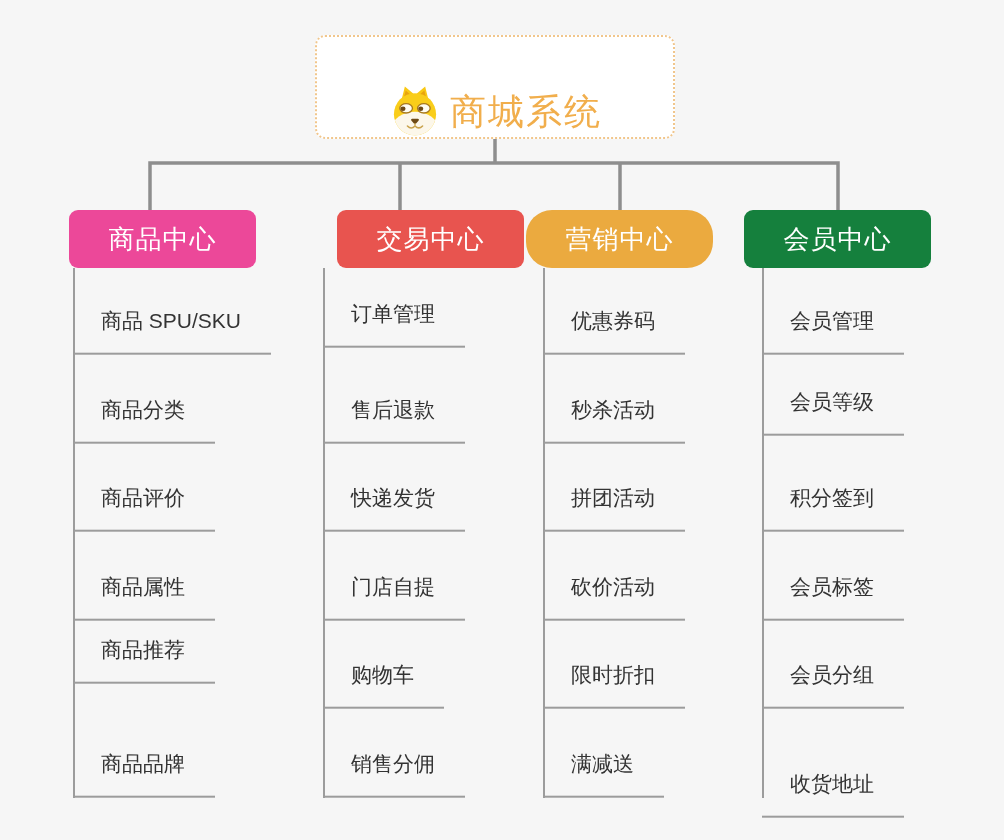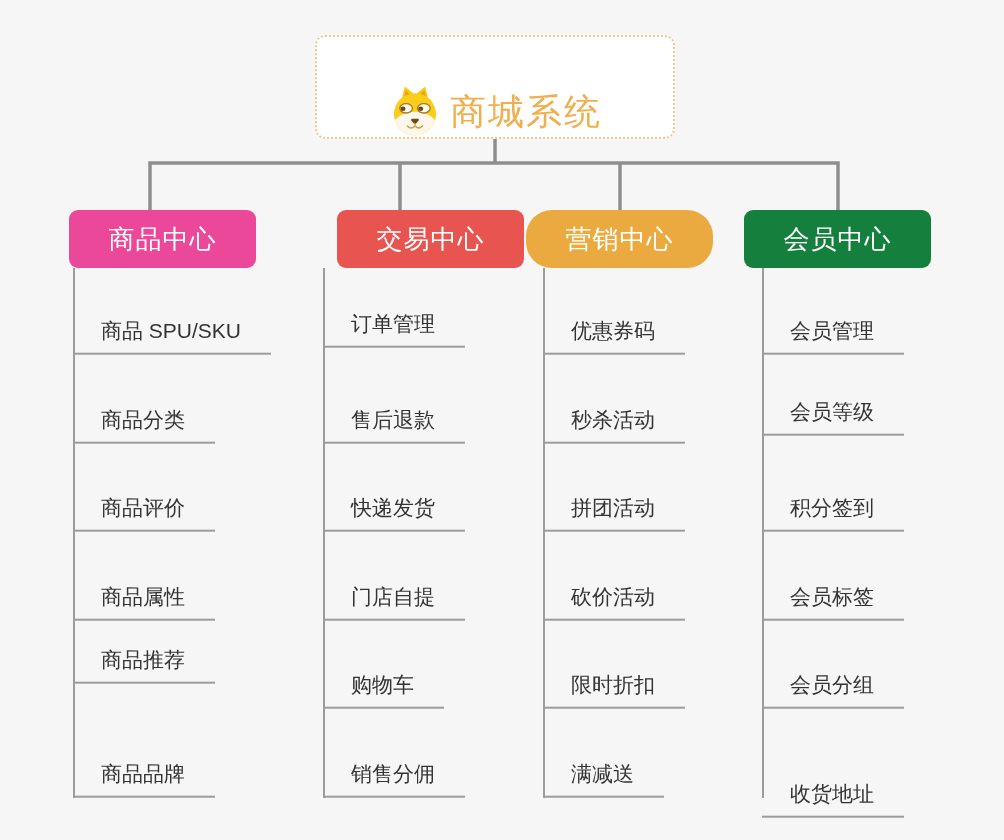--- a/index.html
+++ b/index.html
@@ -31,21 +31,21 @@
     cursor:default;
   }
   
   .leaf-column{
     position:absolute;top:268px;height:530px;width:0;
     border-left:2px solid #9C9C9C;z-index:1;
   }
   .leaf-item{
     position:absolute;left:-2px;transform:translateY(-100%);
     border-bottom:2px solid #9C9C9C;
-    padding:0 30px 9px 28px;
+    padding:0 30px 19px 28px;
     font-size:21px;color:#333333;white-space:nowrap;line-height:1.3;
   }
 </style>
 </head>
 <body>
 
 <svg class="connector-svg" width="1004" height="840" viewBox="0 0 1004 840">
   <g fill="none" stroke="#8E8E8E" stroke-width="3.5">
     <path d="M495 139 V 163"></path>
     <path d="M150 211 V 163 H 838 V 211"></path>

